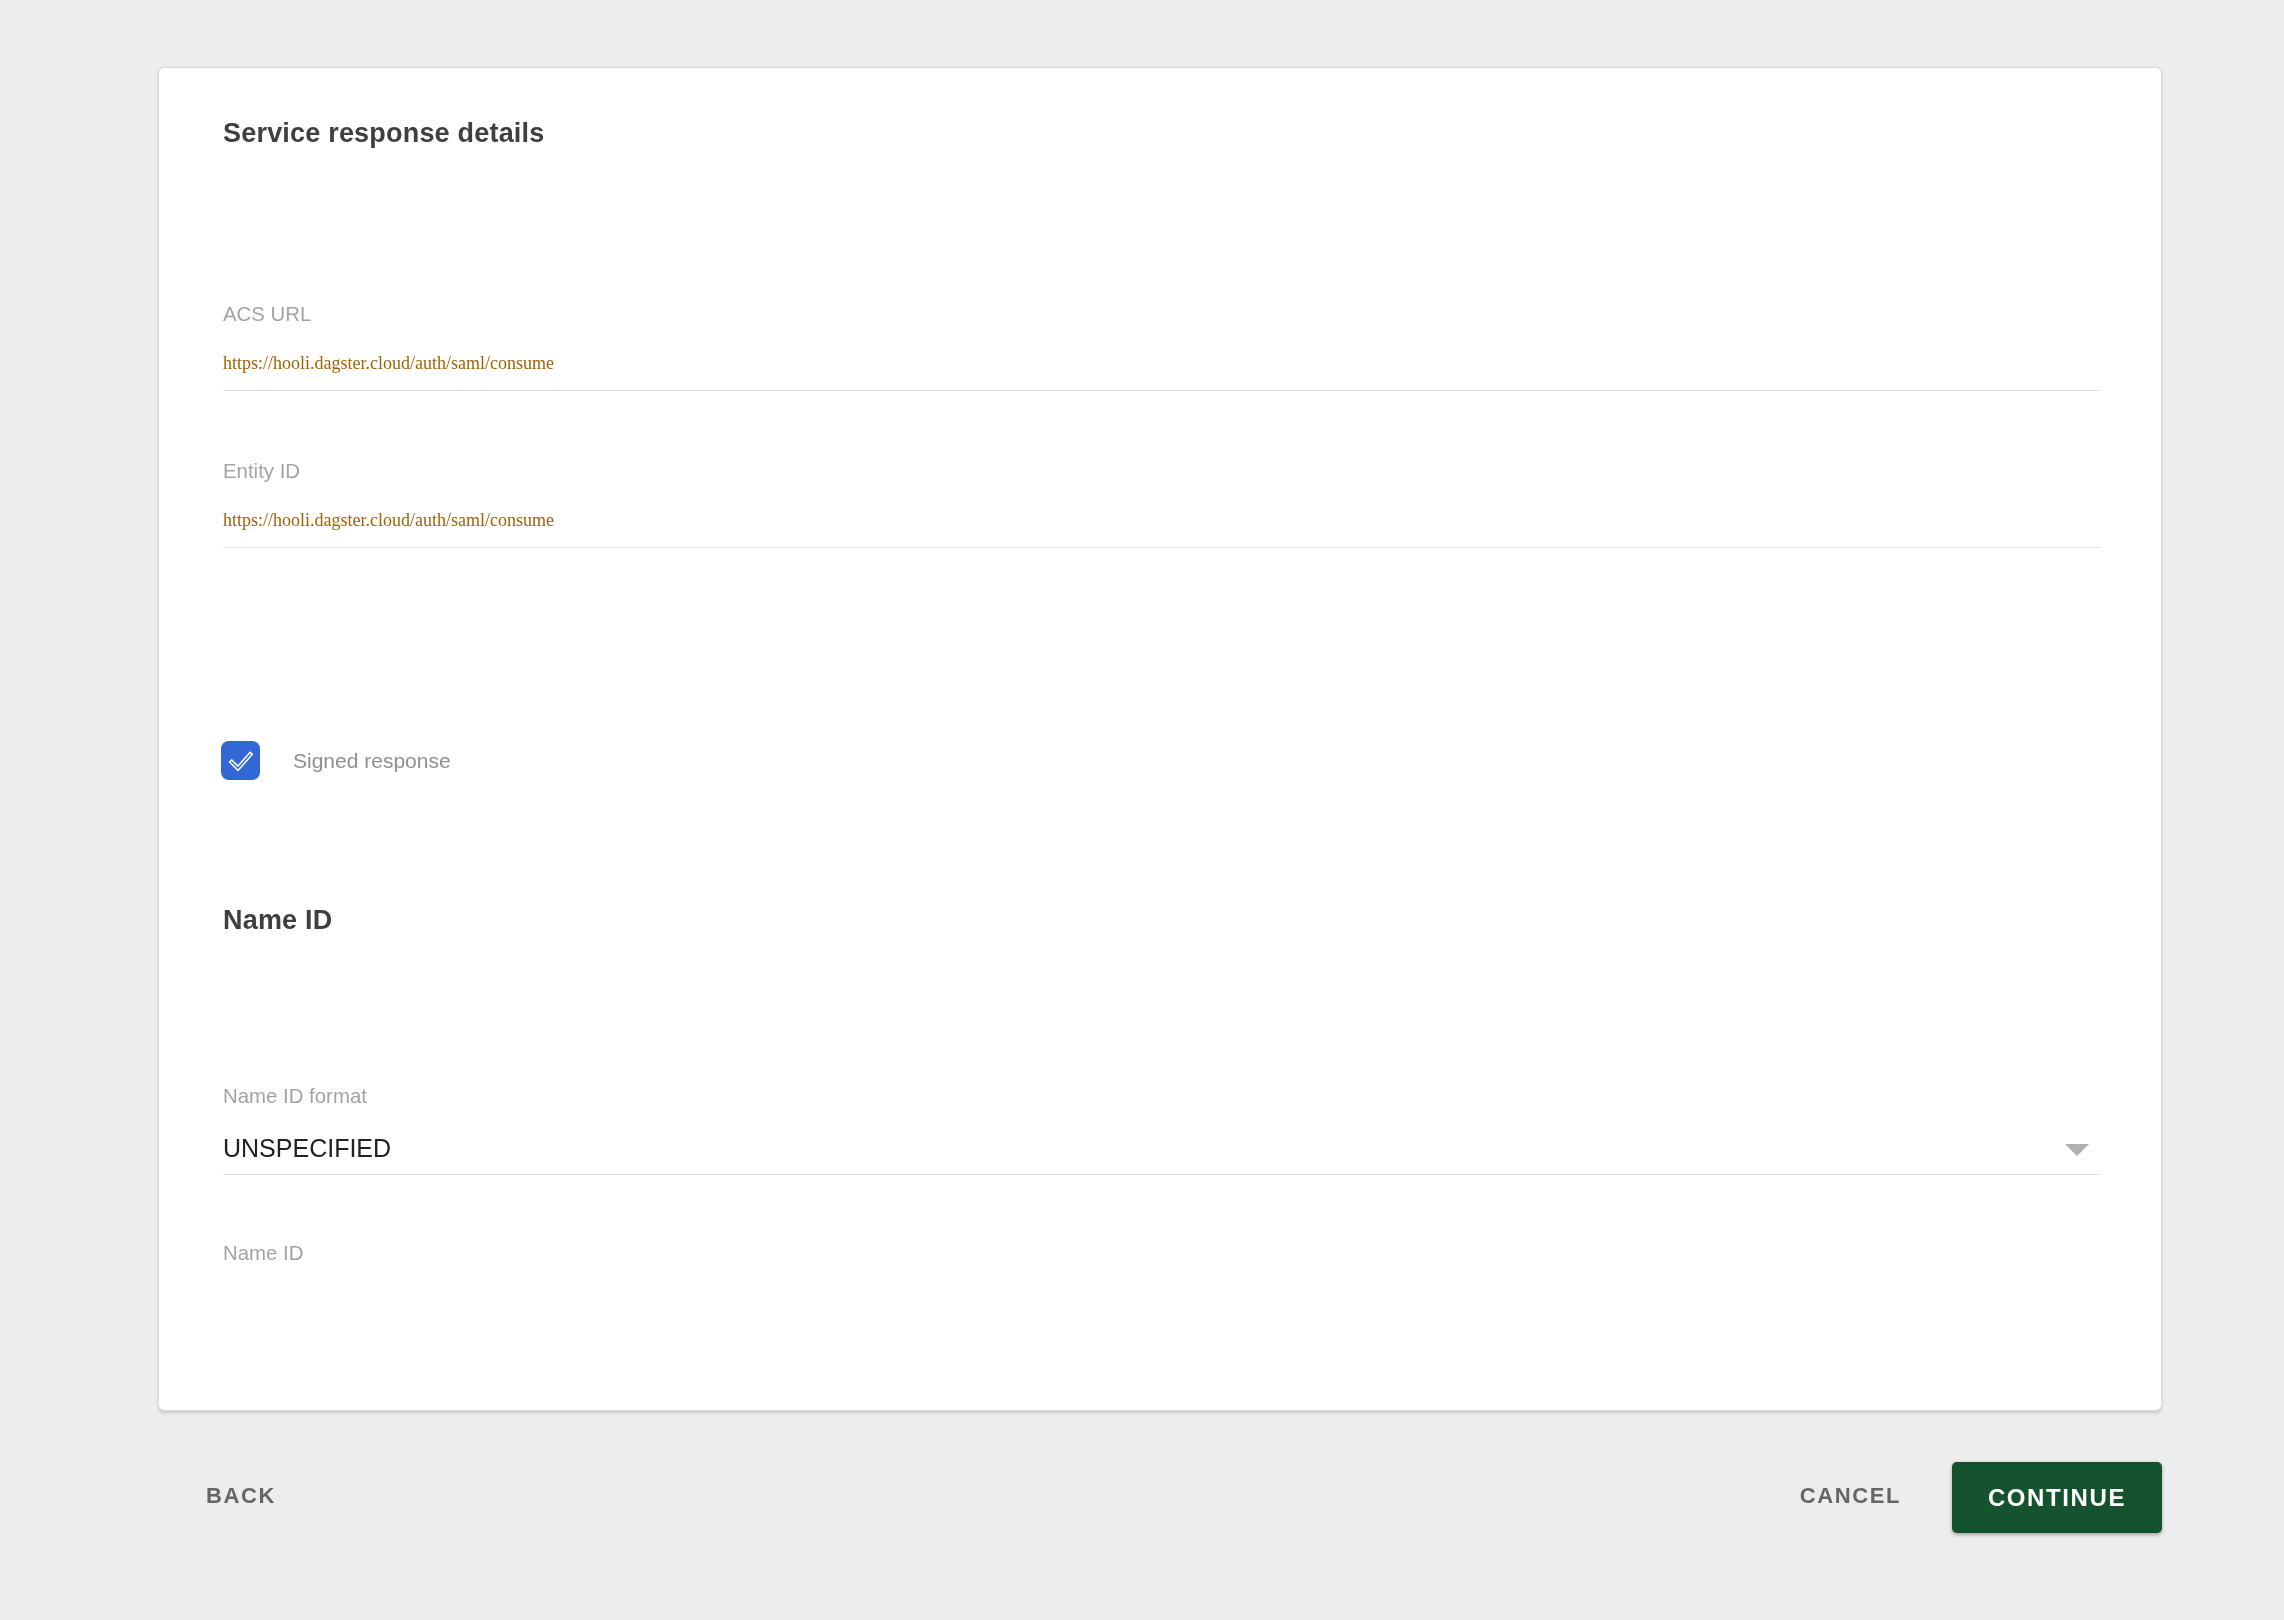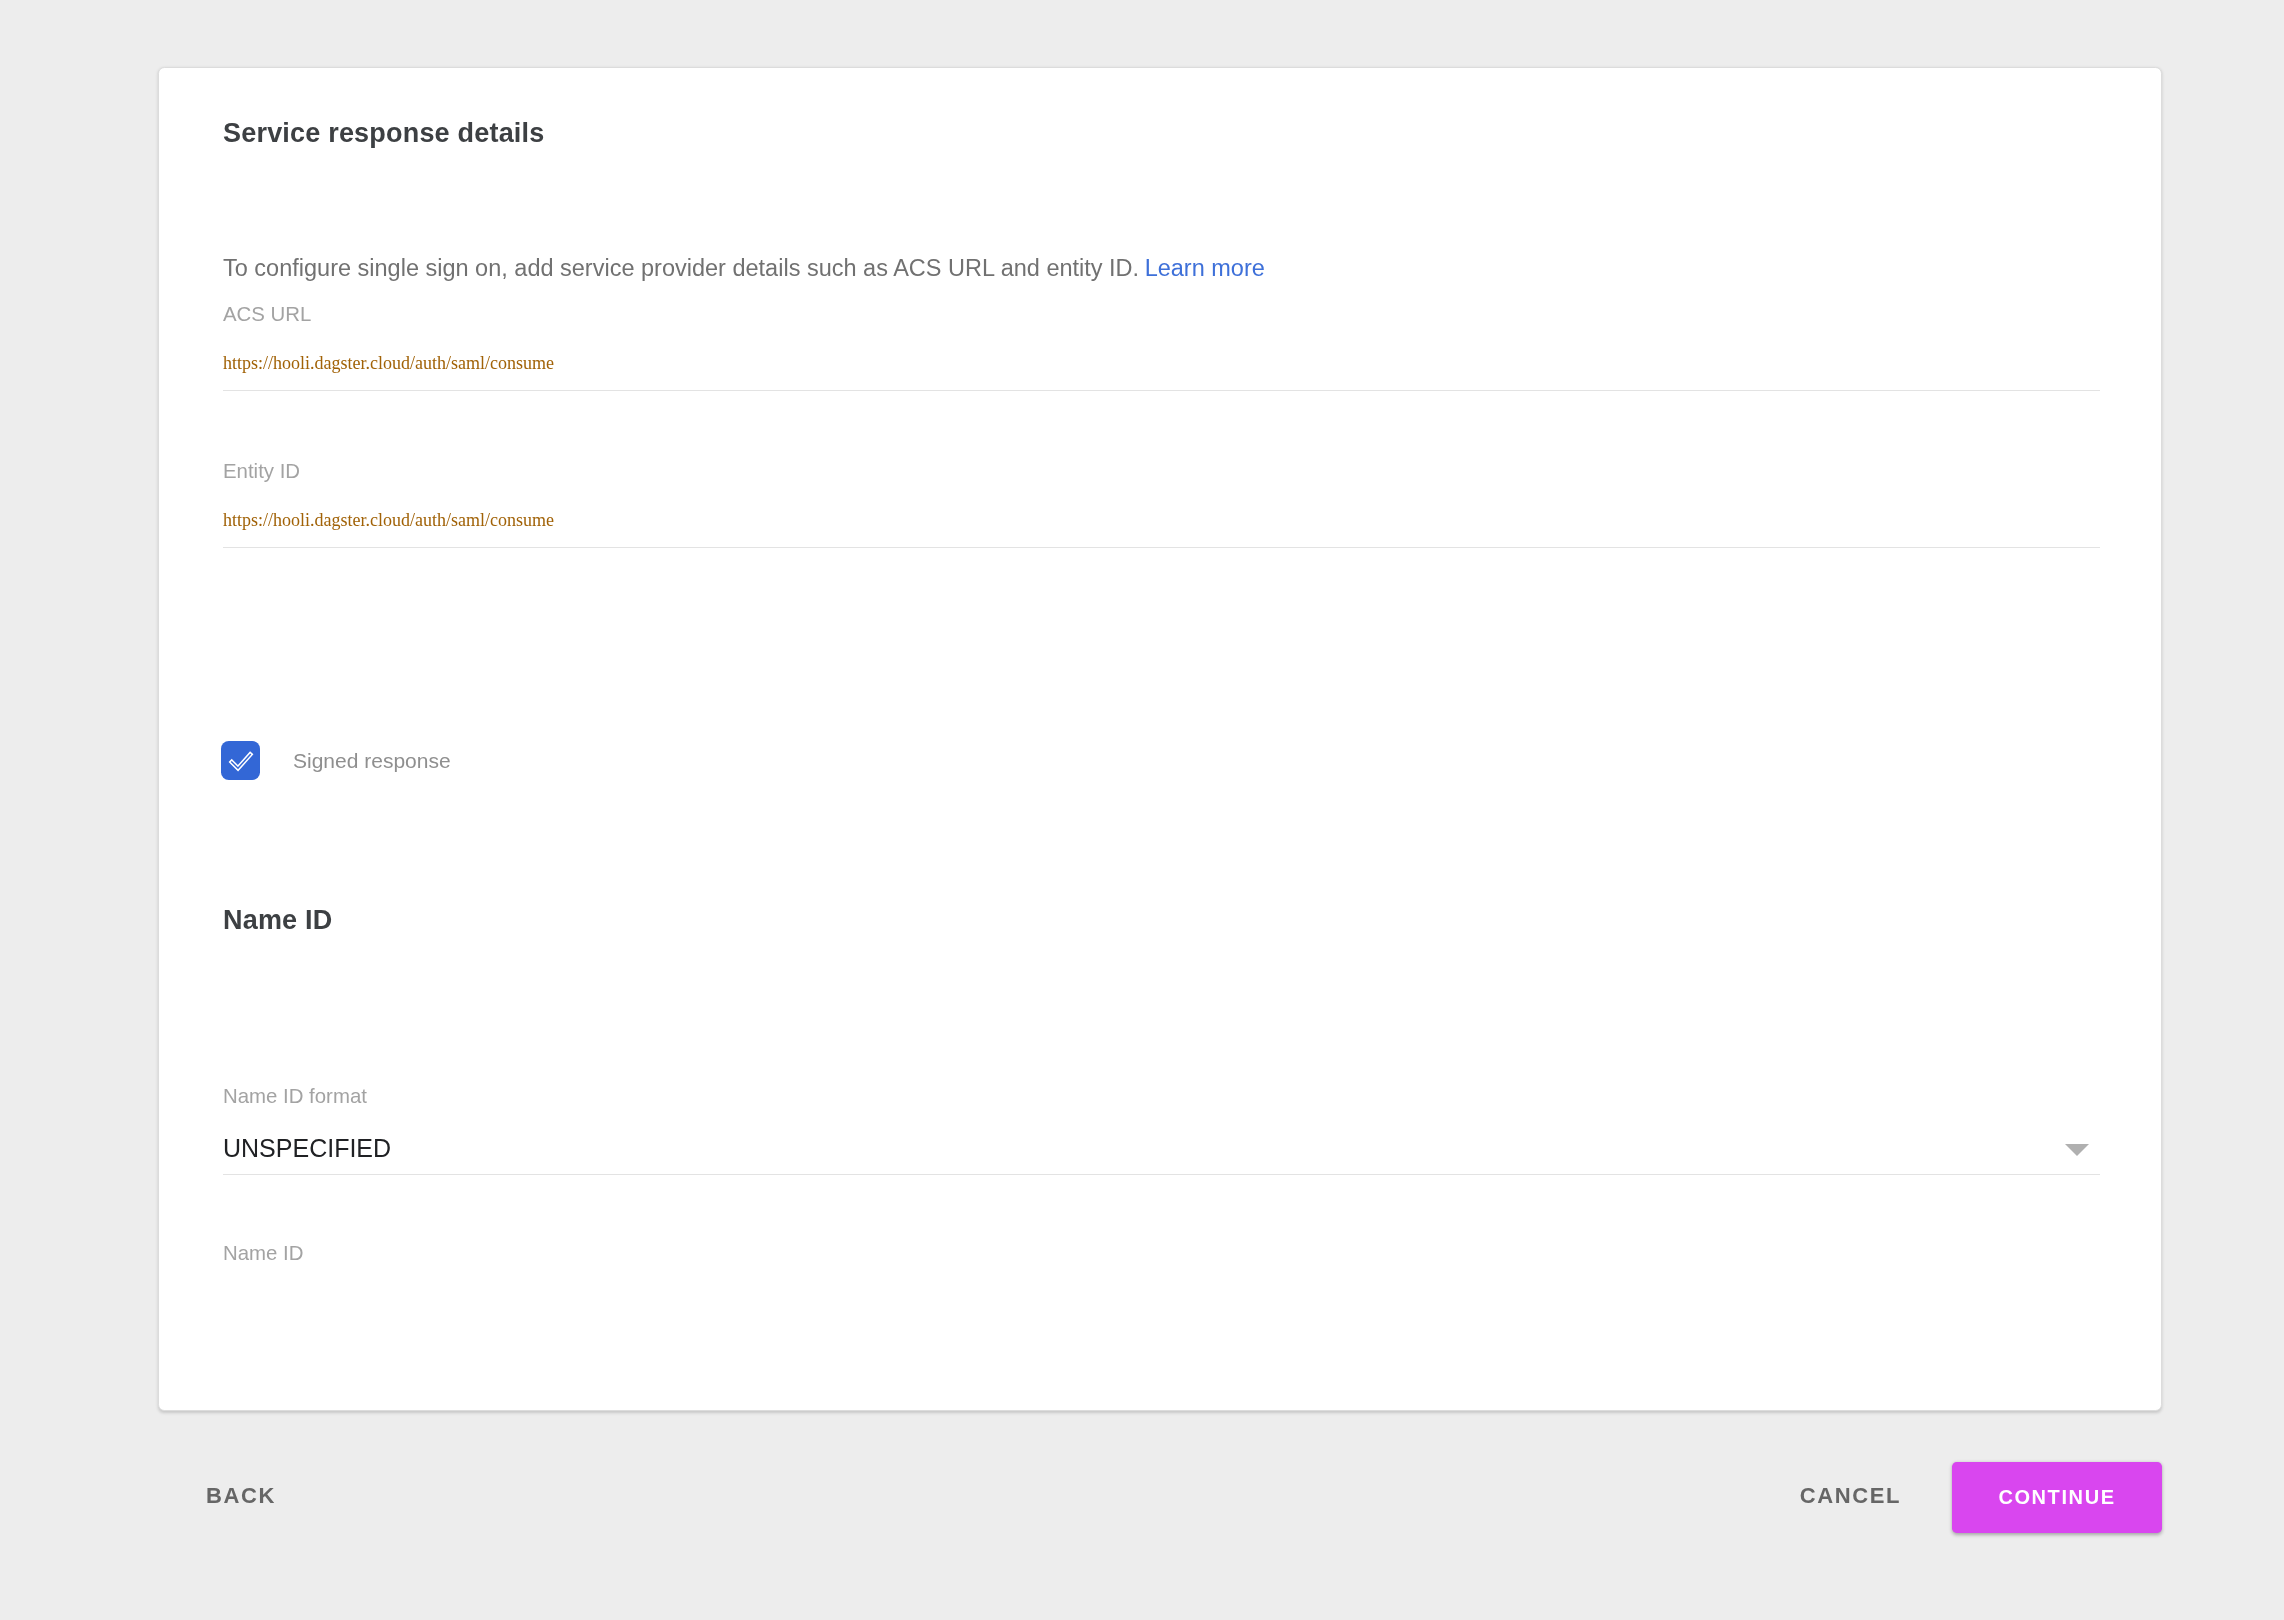--- a/index.html
+++ b/index.html
@@ -131,42 +131,41 @@
     color: #666666;
     cursor: pointer;
     padding: 0 19px;
   }
   .back { left: 187px; top: 1468px; }
   .cancel { top: 1468px; left: 1780px; width: 141px; padding: 0; text-align: center; }
   .raised-btn {
     position: absolute;
     left: 1952px; top: 1462px;
     width: 210px; height: 71px;
-    background: #d946ef;
+    background: #14532d;
     border: none;
     border-radius: 4.7px;
     box-shadow: 0 1.6px 3.9px rgba(0,0,0,0.3);
     font-family: "Liberation Sans", sans-serif;
-    font-size: 20px;
+    font-size: 24px;
     font-weight: 700;
     letter-spacing: 1.6px;
     color: #ffffff;
     cursor: pointer;
   }
 </style>
 </head>
 <body>
 
 <div class="page">
 
   <div class="card">
 
     <h1 class="sec-title t1">Service response details</h1>
 
-    <p class="sec-desc d1"><span>To configure single sign on, add service provider details such as ACS URL and entity ID.</span><a class="link" href="#">Learn more</a></p>
 
     <label class="field-label l1">ACS URL</label>
     <input class="text-field f1" type="text" value="https://hooli.dagster.cloud/auth/saml/consume" style="">
 
     <label class="field-label l2">Entity ID</label>
     <input class="text-field f2" type="text" value="https://hooli.dagster.cloud/auth/saml/consume" style="">
 
 
     <div class="checkbox-row">
       <div class="checkbox" role="checkbox" aria-checked="true">

